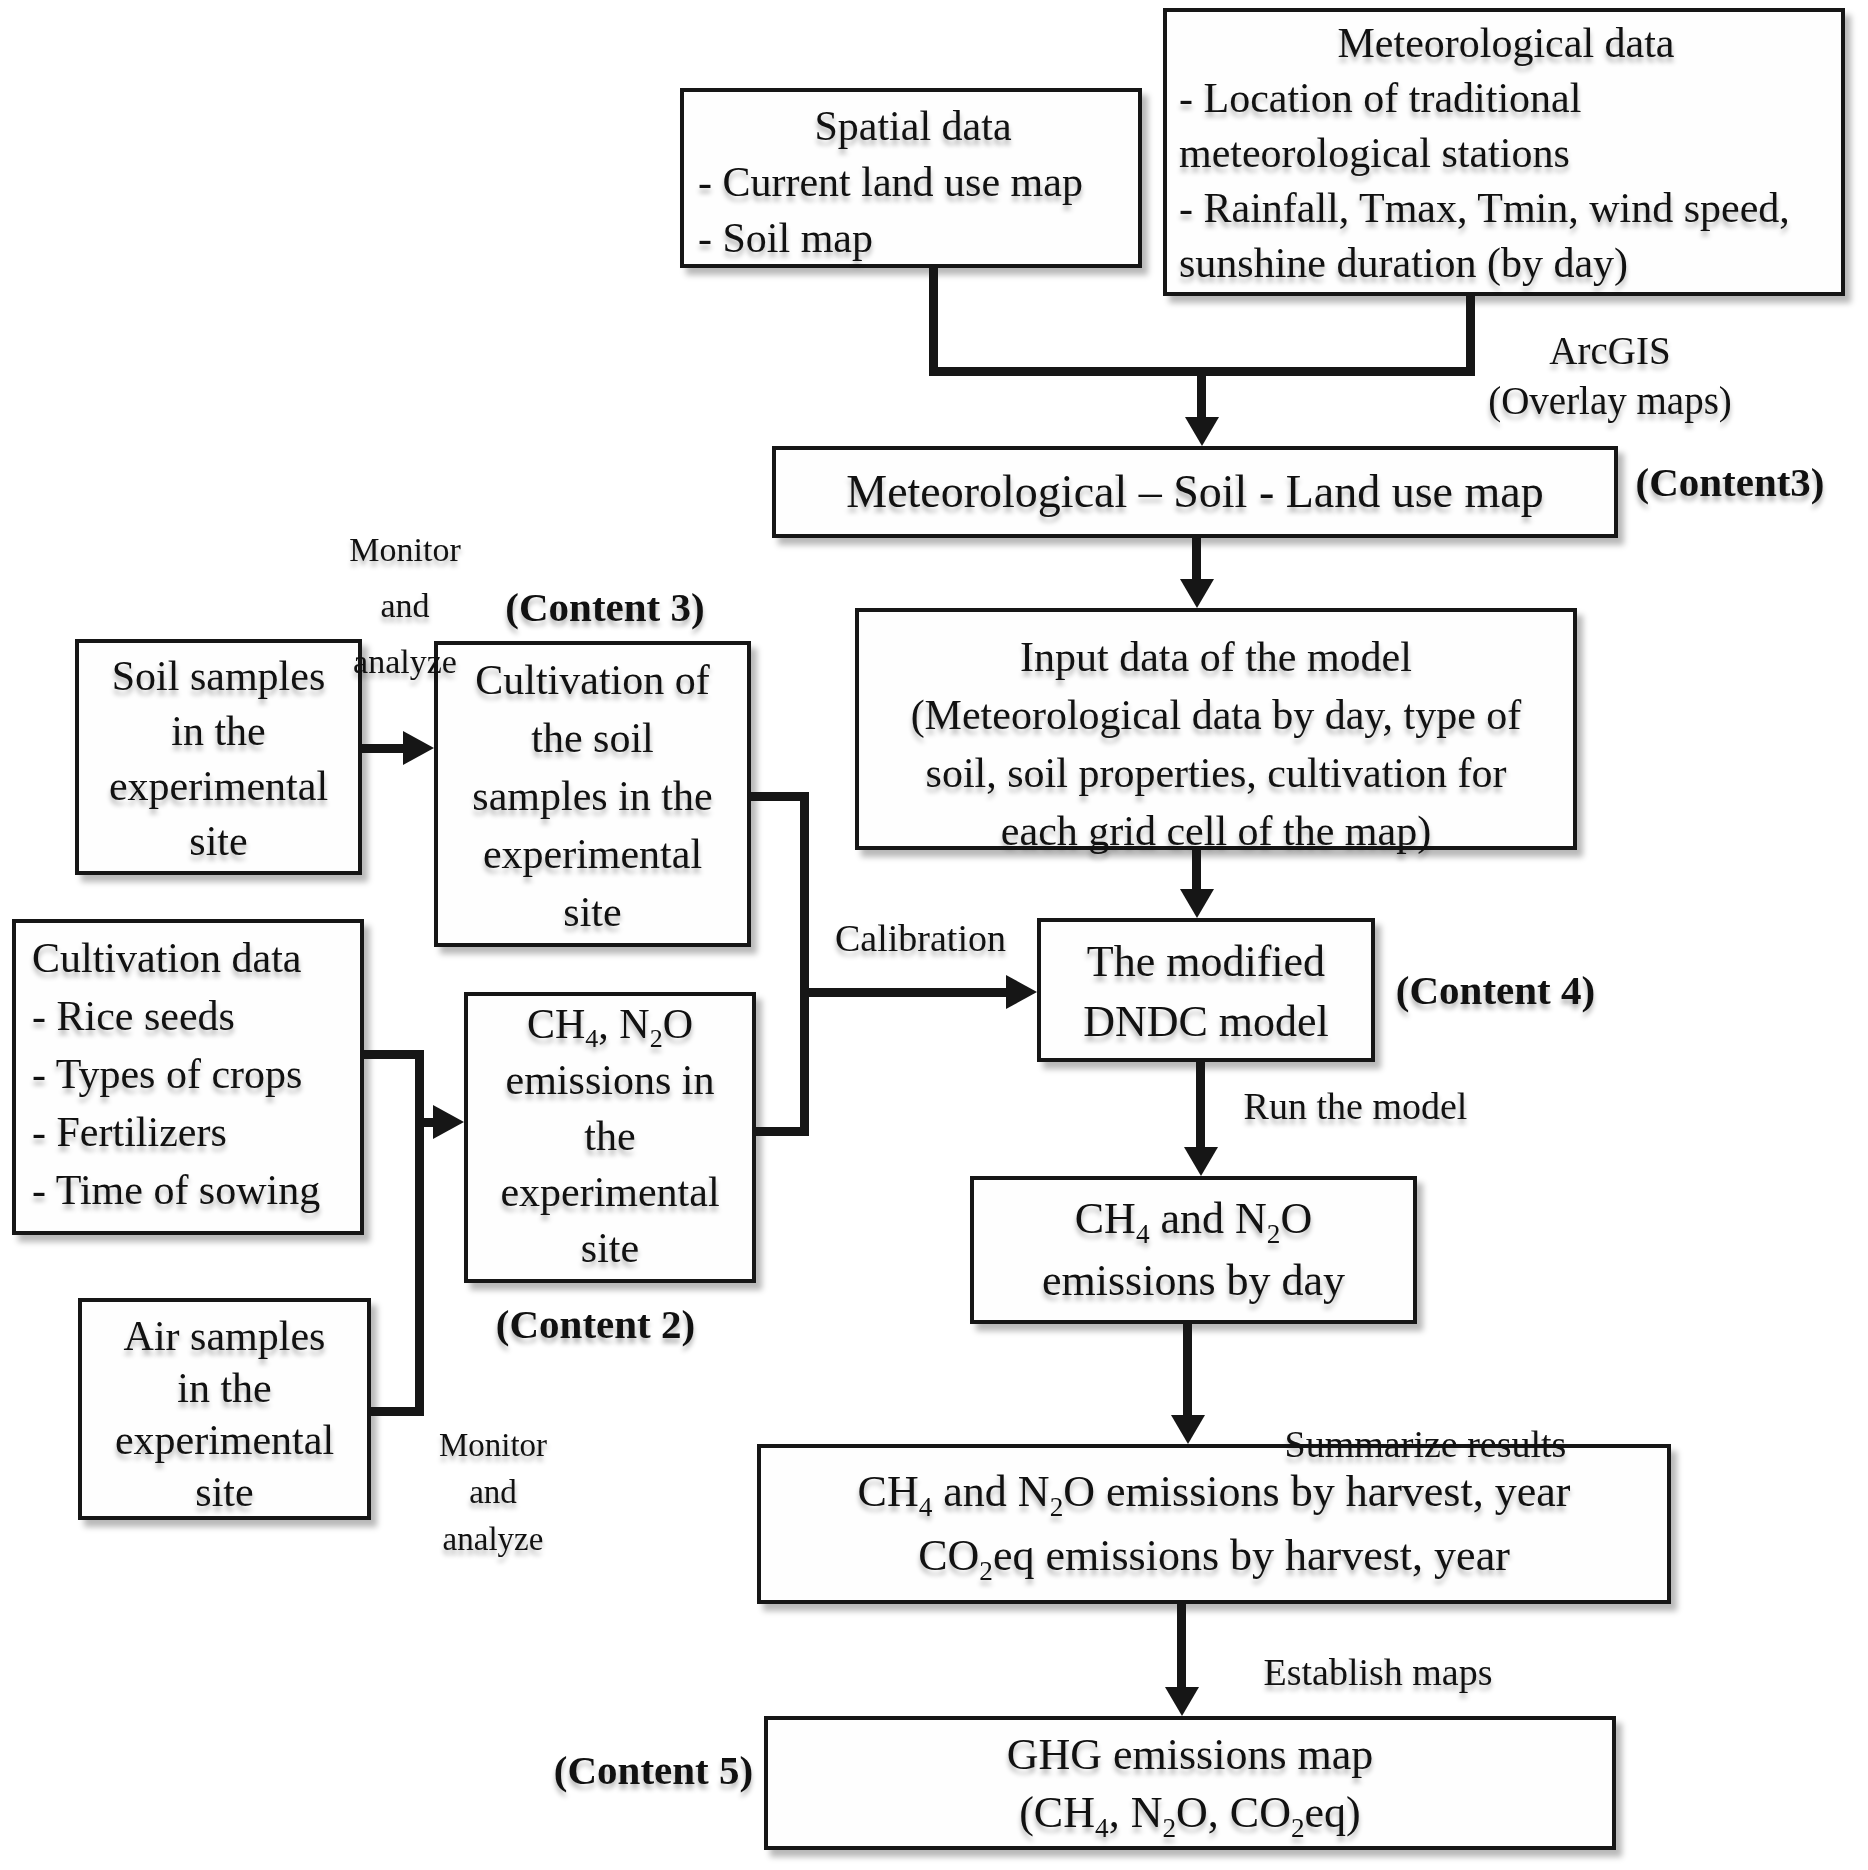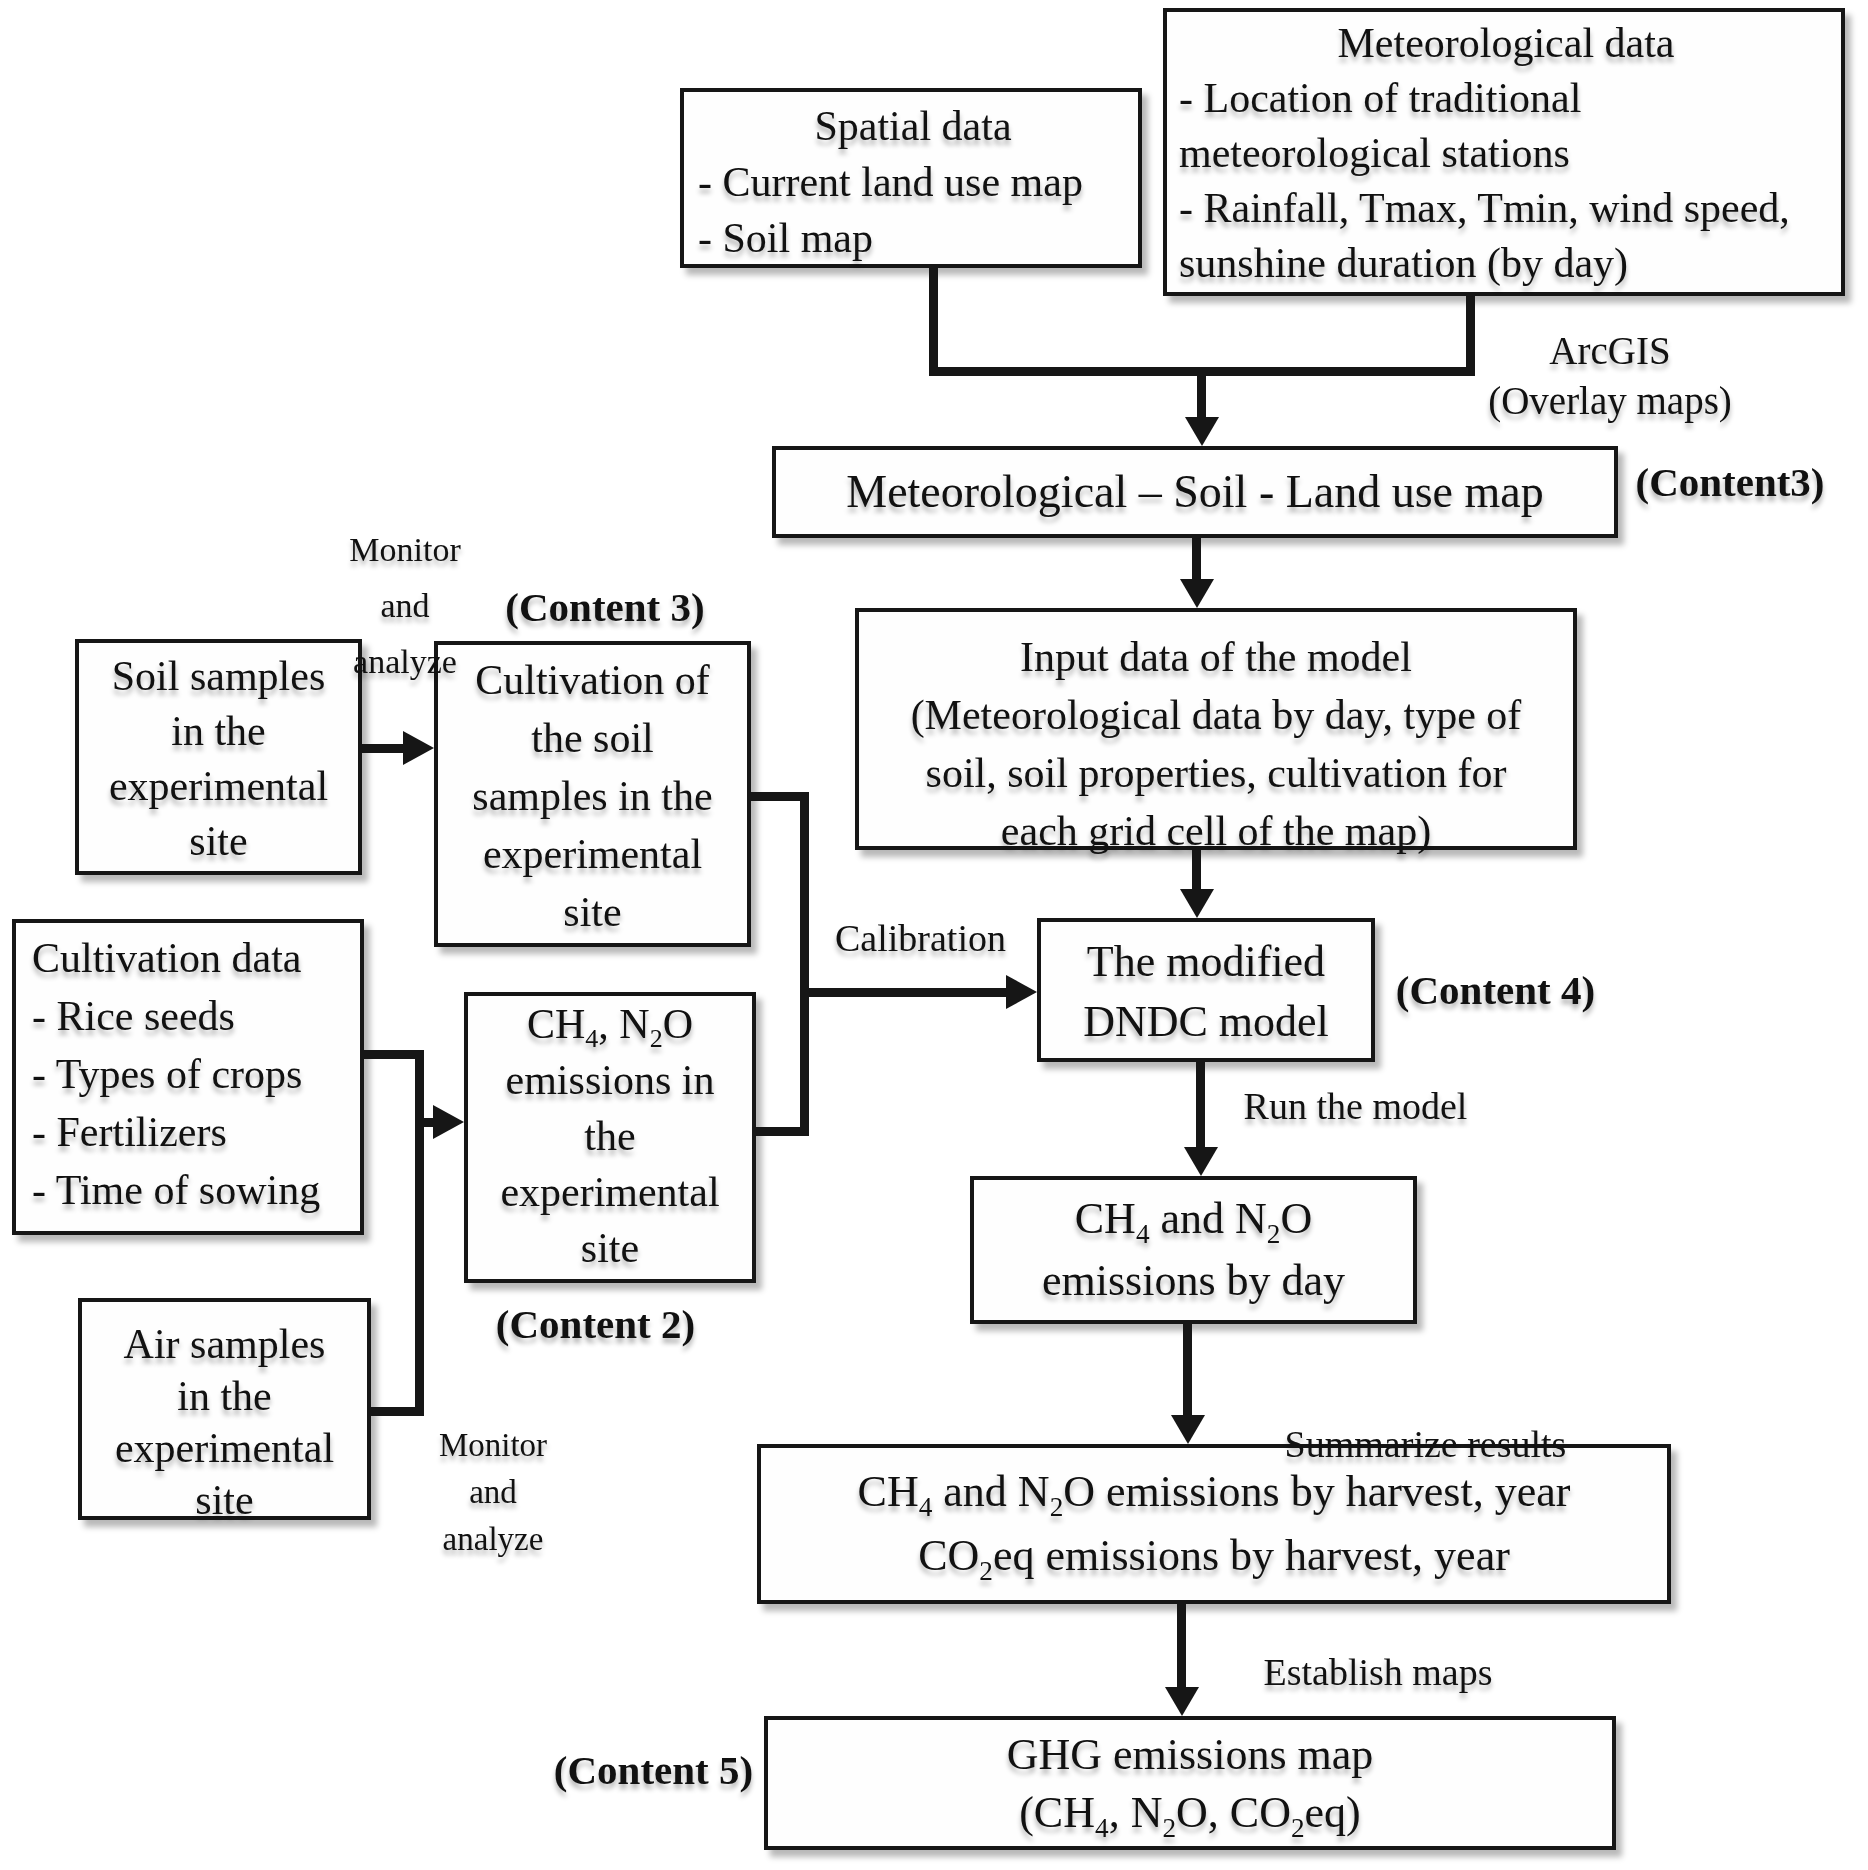--- a/index.html
+++ b/index.html
@@ -52,21 +52,21 @@
   #b-map{left:772px;top:446px;width:846px;height:92px;font-size:46px;line-height:84px;}
   #b-input{left:855px;top:608px;width:722px;height:242px;font-size:42px;line-height:58px;padding-top:16px;}
   #b-dndc{left:1037px;top:918px;width:338px;height:144px;font-size:44px;line-height:60px;padding-top:10px;}
   #b-byday{left:970px;top:1176px;width:447px;height:148px;font-size:44px;line-height:62px;padding-top:8px;}
   #b-harvest{left:757px;top:1444px;width:914px;height:160px;font-size:44px;line-height:64px;padding-top:12px;}
   #b-ghg{left:764px;top:1716px;width:852px;height:134px;font-size:44px;line-height:58px;padding-top:6px;}
   #b-soil{left:75px;top:639px;width:287px;height:236px;font-size:42px;line-height:55px;padding-top:6px;}
   #b-props{left:434px;top:641px;width:317px;height:306px;font-size:42px;line-height:58px;padding-top:6px;}
   #b-cult{left:12px;top:919px;width:352px;height:316px;font-size:42px;line-height:58px;padding:6px 4px 0 16px;}
   #b-site-em{left:464px;top:992px;width:292px;height:291px;font-size:42px;line-height:56px;padding-top:0;}
-  #b-air{left:78px;top:1298px;width:293px;height:222px;font-size:42px;line-height:52px;padding-top:16px;}
+  #b-air{left:78px;top:1298px;width:293px;height:222px;font-size:42px;line-height:52px;padding-top:8px;}
 
   
   #l-monitor-top{left:320px;top:522px;width:170px;font-size:34px;line-height:56px;}
   #l-content1{left:500px;top:583px;width:210px;font-size:41px;}
   #l-arcgis{left:1455px;top:326px;width:310px;font-size:39px;line-height:50px;}
   #l-content3{left:1625px;top:458px;width:210px;font-size:41px;}
   #l-calibration{left:818px;top:916px;width:205px;font-size:38px;}
   #l-content4{left:1393px;top:966px;width:205px;font-size:41px;}
   #l-run{left:1238px;top:1084px;width:235px;font-size:38px;}
   #l-summarize{left:1278px;top:1422px;width:295px;font-size:38px;}

